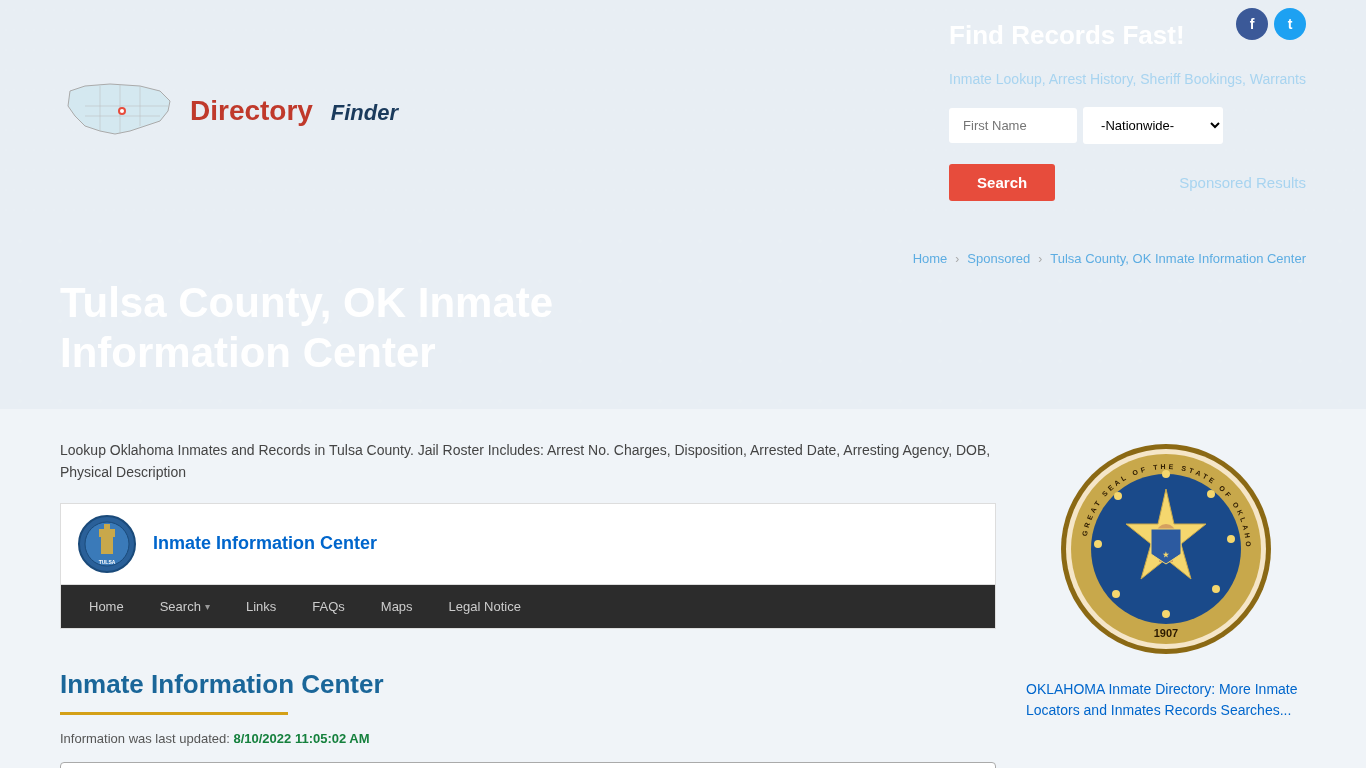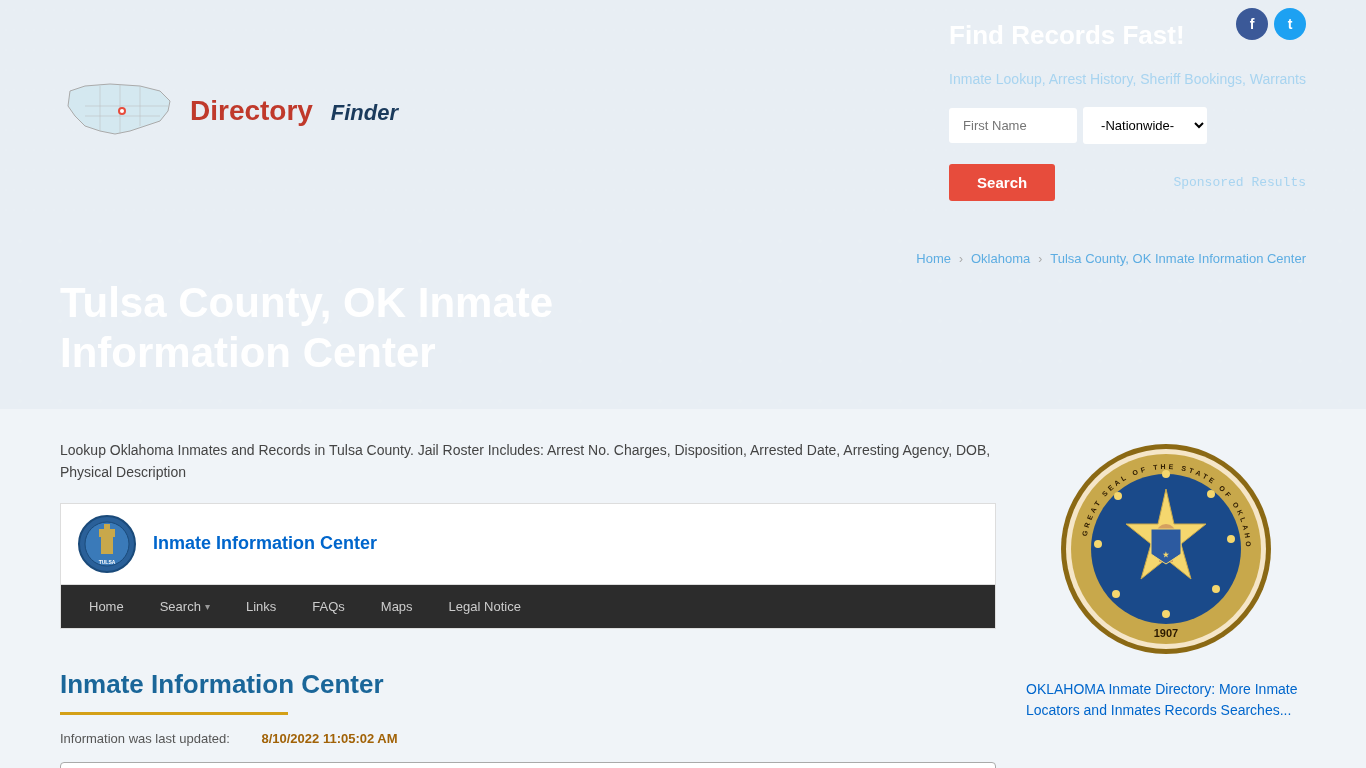--- a/index.html
+++ b/index.html
@@ -84,44 +84,43 @@
       font-size: 13px;
       width: 128px;
       background: white;
     }
     .nationwide-select {
       padding: 10px 14px;
       border: none;
       border-radius: 3px;
       font-size: 13px;
       background: white;
-      width: 124px;
+      width: 140px;
       cursor: pointer;
     }
     .search-row {
       display: flex;
       align-items: center;
       justify-content: space-between;
       width: 100%;
     }
     .search-btn {
       background: #e74c3c;
       color: white;
       border: none;
       padding: 10px 28px;
       font-size: 15px;
       font-weight: bold;
       border-radius: 3px;
       cursor: pointer;
     }
     .sponsored-text {
       color: #a8d4f0;
-      font-size: 13px;
+      font-size: 15px;
       margin-left: 18px;
-      font-family: Liberation Mono, monospace;
     }
 
     
     .page-title-area {
       background: linear-gradient(135deg, #1a5276 0%, #2471a3 50%, #1a5276 100%);
       padding: 30px 60px;
       background-image: radial-gradient(circle at 20px 20px, rgba(255,255,255,0.04) 2px, transparent 2px);
       background-size: 40px 40px;
     }
     .breadcrumb {
@@ -230,22 +229,21 @@
       background: linear-gradient(to right, #d4a017 60%, transparent 60%);
       margin-bottom: 16px;
       width: 380px;
     }
     .last-updated {
       color: #555;
       font-size: 13px;
       margin-bottom: 16px;
     }
     .last-updated strong {
-      color: #a16207;
-      margin-left: 28px;
+      color: #15803d;
     }
 
     
     .search-by-box {
       border: 1px solid #aaa;
       border-radius: 4px;
       padding: 16px;
       background: white;
     }
     .search-by-title {
@@ -317,21 +315,21 @@
       <button class="search-btn">Search</button>
       <span class="sponsored-text">Sponsored Results</span>
     </div>
   </div>
 </div>
 
 <div class="page-title-area">
   <div class="breadcrumb">
     <a href="#">Home</a>
     <span class="separator">›</span>
-    <a href="#">Oklahoma</a>
+    <a href="#">Sponsored</a>
     <span class="separator">›</span>
     <span class="current">Tulsa County, OK Inmate Information Center</span>
   </div>
   <div class="page-main-title">
     <div>Tulsa County, OK Inmate</div>
     <div>Information Center</div>
   </div>
 </div>
 
 <div class="main-content">

